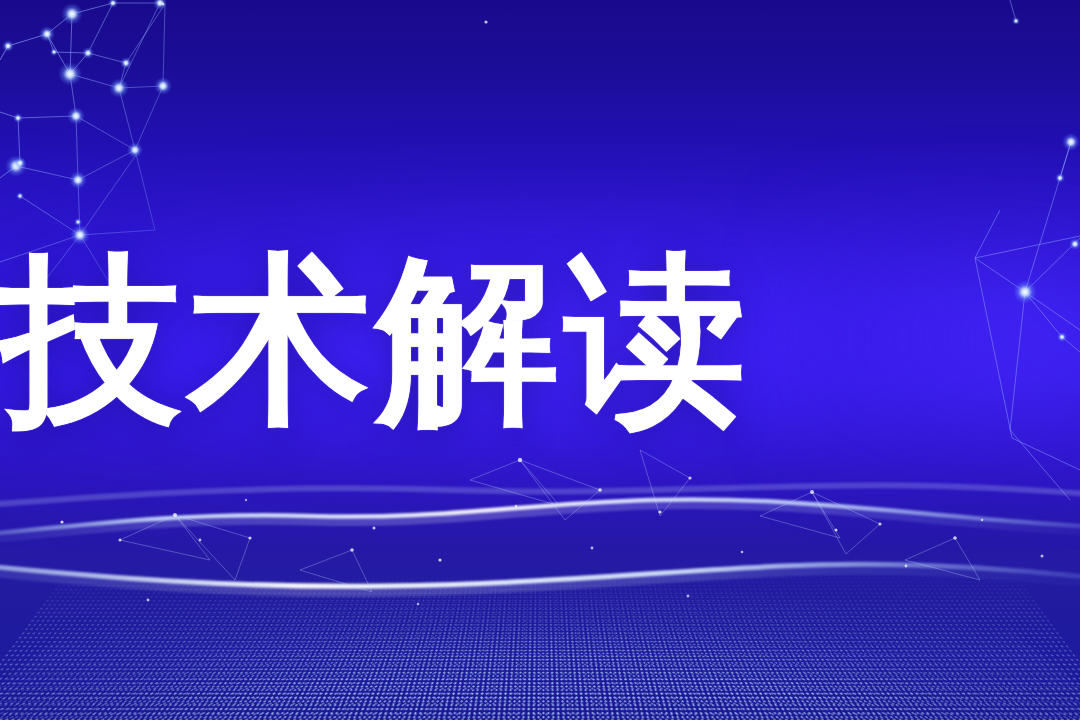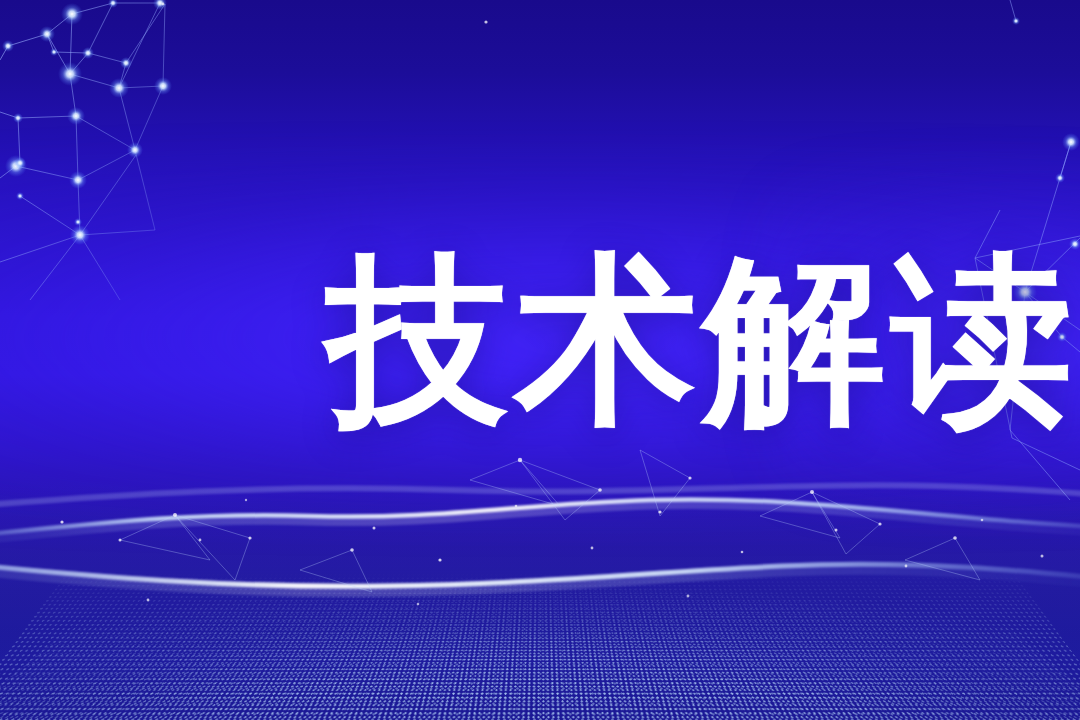--- a/index.html
+++ b/index.html
@@ -136,21 +136,21 @@
         rgba(30,44,170,0.34) 100%);
     pointer-events: none;
   }
 
   
   .headline {
     position: absolute;
     left: 0;
     right: 0;
     top: 248px;
-    text-align: right;
+    text-align: left;
     z-index: 40;
   }
   .headline .title {
     display: inline-block;
     color: #ffffff;
     font-family: "DejaVu Sans", "Liberation Sans", sans-serif;
     font-weight: 700;
     font-size: 182px;
     line-height: 1.02;
     letter-spacing: 0.035em;

